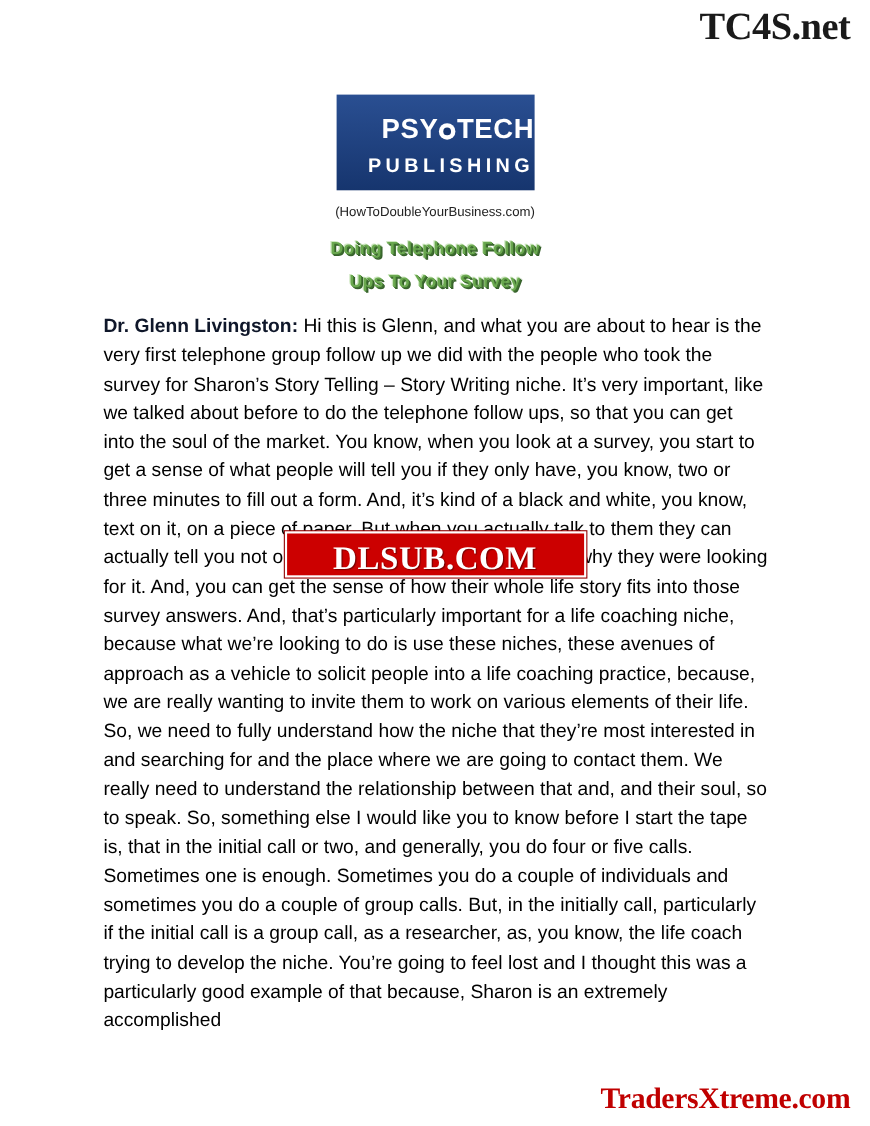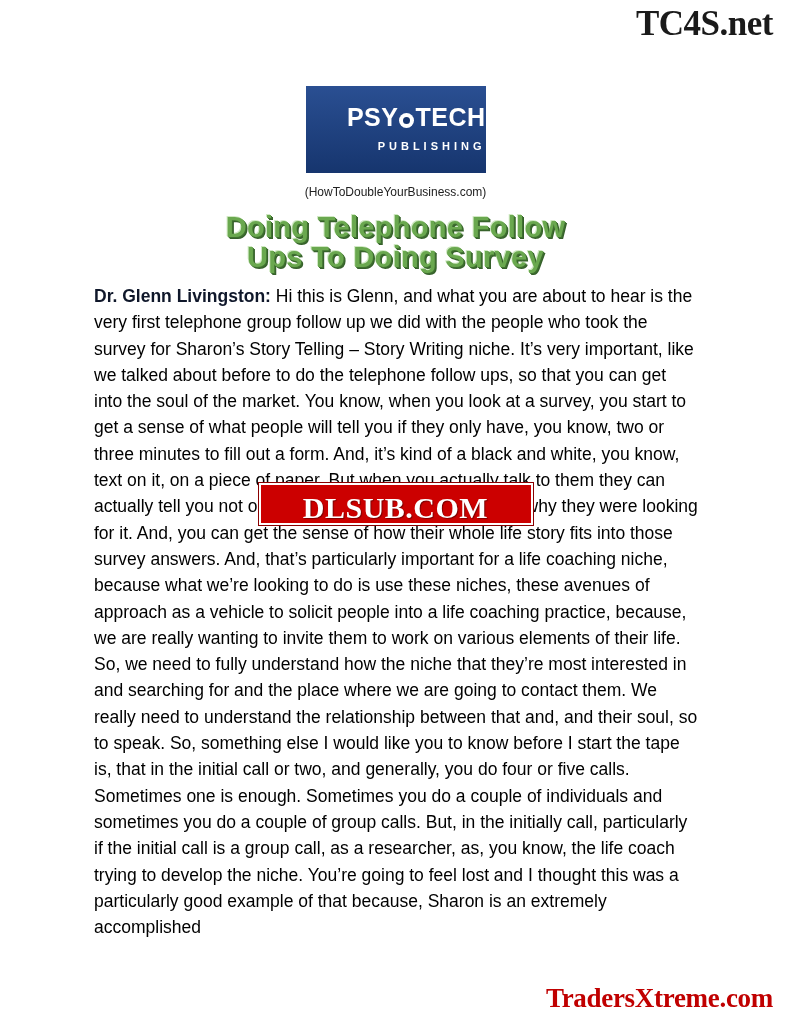--- a/index.html
+++ b/index.html
@@ -96,21 +96,21 @@
     background: #16356e;
     top: 4px;
     left: 4px;
   }
   .logo-bottom {
     position: absolute;
     top: 55px;
     left: 0; right: 0;
     font-family: "Liberation Sans", sans-serif;
     font-weight: bold;
-    font-size: 11px;
+    font-size: 18px;
     letter-spacing: 4px;
     color: #ffffff;
     line-height: 1;
     margin-left: 28px;
   }
 
   .site-note {
     position: absolute;
     top: 185px;
     left: 0; right: 0;
@@ -121,21 +121,21 @@
   }
 
   
   .title {
     position: absolute;
     top: 212px;
     left: 0; right: 0;
     text-align: center;
     font-family: "Liberation Sans", sans-serif;
     font-weight: bold;
-    font-size: 29px;
+    font-size: 16px;
     line-height: 30px;
     color: #6aa84f;
     letter-spacing: 0.3px;
     text-shadow:
       1px 1px 0 #3f7030,
       2px 2px 0 #35602a,
       -1px -1px 0 #cfe8c2;
   }
 
   
@@ -191,21 +191,21 @@
     <div class="logo">
       <div class="logo-top"><span>PSY</span><span class="logo-dot"></span><span>TECH</span></div>
       <div class="logo-bottom">PUBLISHING</div>
     </div>
   </div>
 
   <div class="site-note">(HowToDoubleYourBusiness.com)</div>
 
   <div class="title">
     <div>Doing Telephone Follow</div>
-    <div>Ups To Doing Survey</div>
+    <div>Ups To Your Survey</div>
   </div>
 
   <div class="body-text"><span class="speaker">Dr. Glenn Livingston:</span><span> Hi this is Glenn, and what you are about to hear is the very first telephone group follow up we did with the people who took the survey for Sharon’s Story Telling – Story Writing niche. It’s very important, like we talked about before to do the telephone follow ups, so that you can get into the soul of the market.  You know, when you look at a survey, you start to get a sense of what people will tell you if they only have, you know, two or three minutes to fill out a form.  And, it’s kind of a black and white, you know, text on it, on a piece of paper.  But when you actually talk to them they can actually tell you not only, what they were looking for but why they were looking for it. And, you can get the sense of how their whole life story fits into those survey answers. And, that’s particularly important for a life coaching niche, because what we’re looking to do is use these niches, these avenues of approach as a vehicle to solicit people into a life coaching practice,  because, we are really wanting to invite them to work on various elements of their life. So, we need to fully understand how the niche that they’re most interested in and searching for and the place where we are going to contact them. We really need to understand the relationship between that and, and their soul, so to speak.  So, something else I would like you to know before I start the tape is, that in the initial call or two, and generally, you do four or five calls. Sometimes one is enough. Sometimes you do a couple of individuals and sometimes you do a couple of group calls.  But, in the initially call, particularly if the initial call is a group call, as a researcher, as, you know, the life coach trying to develop the niche.  You’re going to feel lost and I thought this was a particularly good example of that because, Sharon is an extremely accomplished</span></div>
 
   <div class="dlsub">
     <span>DLSUB.COM</span>
   </div>
 
   <div class="tx">TradersXtreme.com</div>
 

